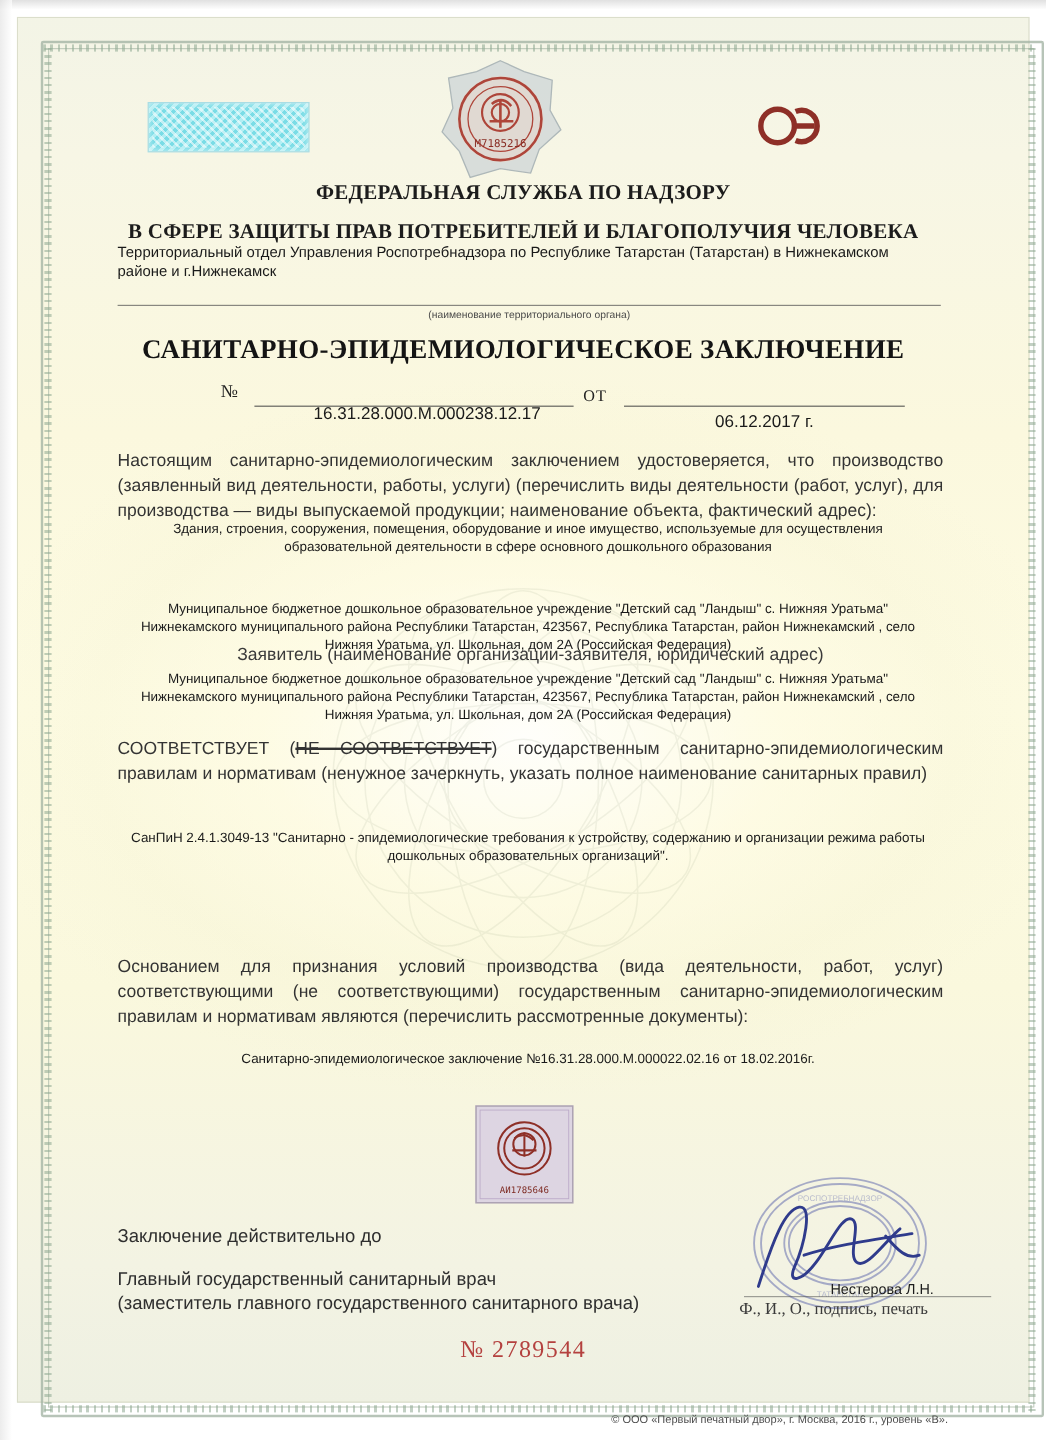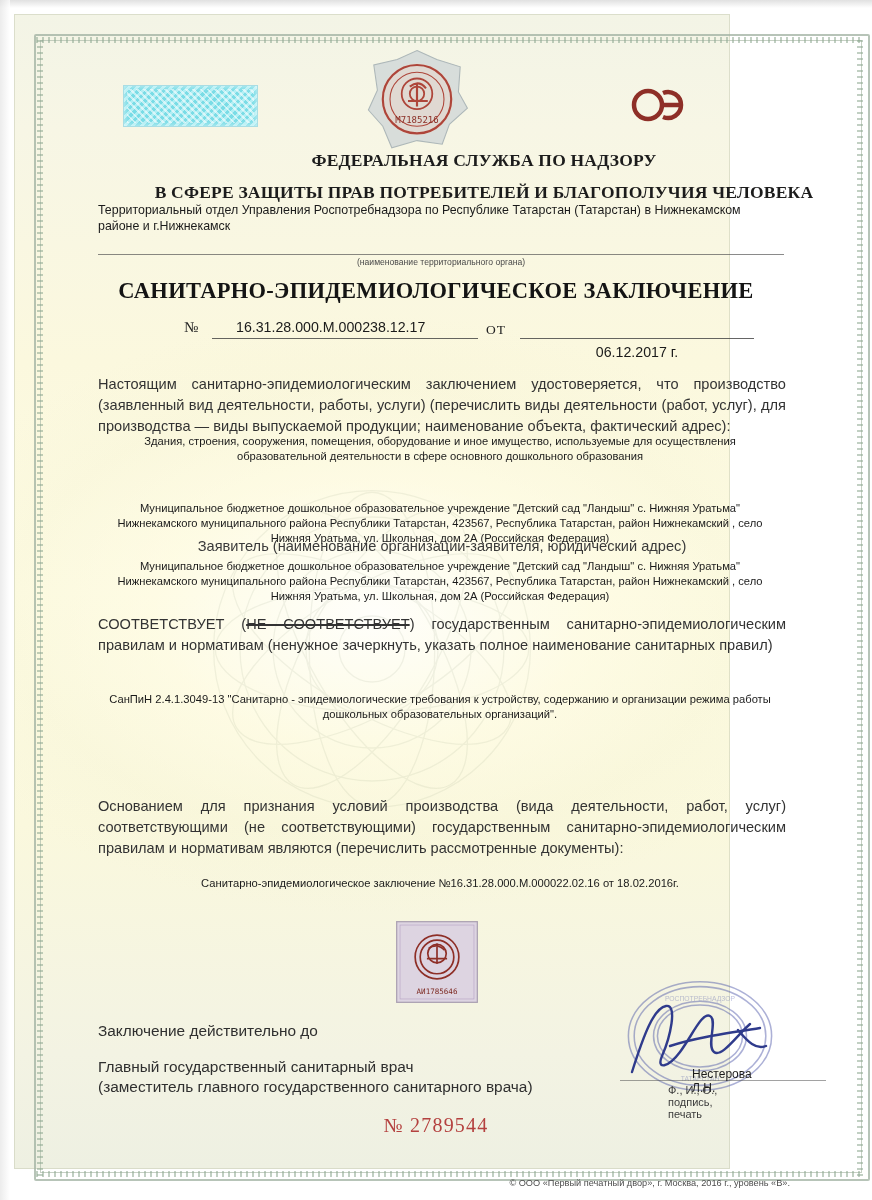--- a/index.html
+++ b/index.html
@@ -16,27 +16,26 @@
     width: 872px;
     height: 1200px;
     overflow: hidden;
     background: #ffffff;
   }
   
   .sheet {
     position: absolute;
     left: 14px;
     top: 14px;
-    width: 668px;
+    width: 844px;
     height: 1155px;
     background:
       radial-gradient(ellipse 480px 300px at 50% 52%, rgba(255,255,255,0.85) 0%, rgba(255,252,230,0.55) 45%, rgba(240,238,205,0.15) 75%, rgba(255,255,255,0) 100%),
       linear-gradient(180deg, #f3f4e6 0%, #f7f6e5 10%, #fbf8de 30%, #fdfbe2 50%, #faf8dd 70%, #f3f3e3 90%, #eef0e2 100%);
     box-shadow: inset 0 0 0 1px rgba(190,195,170,0.45);
-    padding-left: 48px;
   }
   
   .frame-outer {
     position: absolute;
     left: 20px; top: 20px;
     width: 832px; height: 1143px;
     border: 2px solid #9fb0a0;
     border-radius: 2px;
     opacity: 0.75;
   }
@@ -171,23 +170,23 @@
     position: absolute;
     left: 170px;
     top: 305px;
     font-family: "Liberation Serif", serif;
     font-size: 15px;
     color: #222;
   }
   .num-value {
     position: absolute;
     left: 222px;
-    top: 305px;
+    top: 323px;
     width: 240px;
-    text-align: left;
+    text-align: center;
     font-size: 14.2px;
     color: #1a1a1a;
   }
   .num-underline {
     position: absolute;
     left: 198px;
     top: 324px;
     width: 266px;
     height: 1px;
     background: #3f3f3f;
@@ -286,24 +285,25 @@
   }
   .signer-name {
     position: absolute;
     left: 678px;
     top: 1053px;
     font-size: 12px;
     color: #1c1c1c;
   }
   .signer-caption {
     position: absolute;
-    left: 654px;
+    left: 602px;
     top: 1070px;
-    font-size: 11px;
+    font-size: 14px;
     color: #3b3b3b;
+    font-family: Liberation Serif, serif;
   }
   .sig-rule {
     position: absolute;
     left: 606px;
     top: 1066px;
     width: 206px;
     height: 1px;
     background: #555;
     opacity: 0.55;
   }

